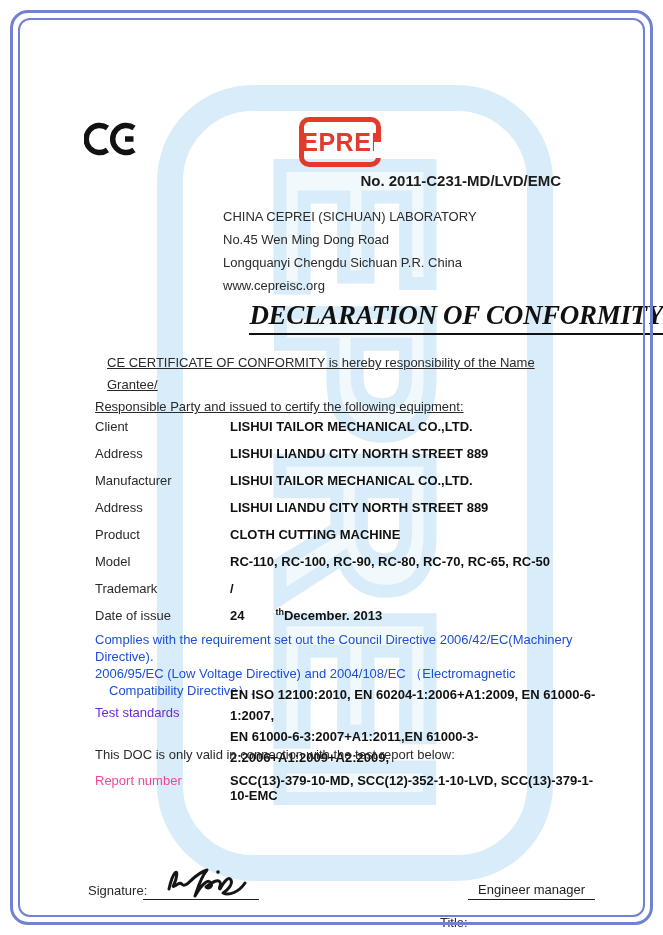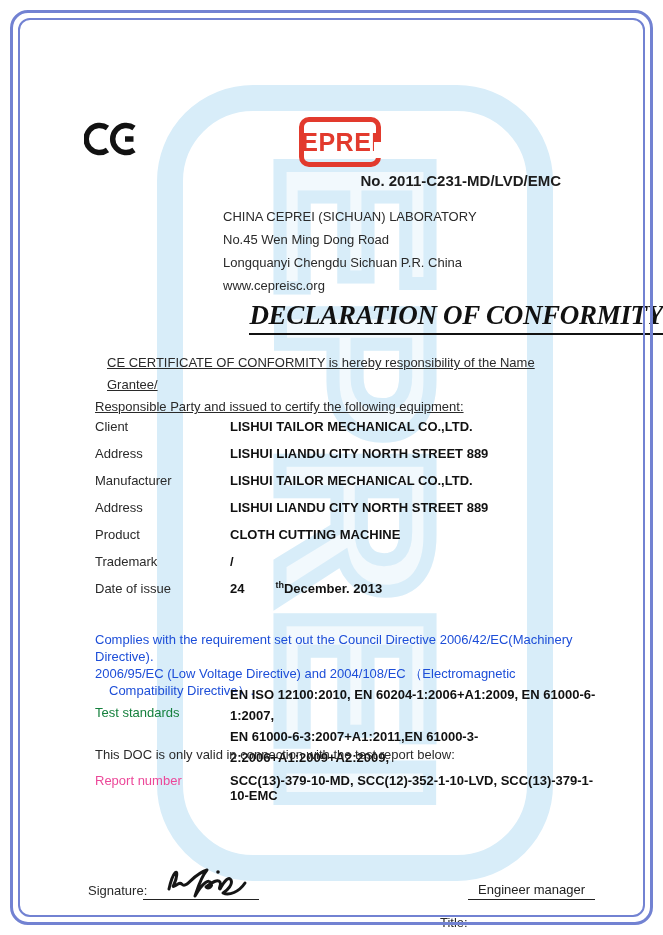--- a/index.html
+++ b/index.html
@@ -42,21 +42,21 @@
   .row{display:flex;margin-bottom:13px;line-height:14px;align-items:center;}
   .row .lbl{width:135px;flex:0 0 135px;color:#2a2a2a;}
   .row .val{font-weight:bold;color:#111;}
   sup.ord{font-size:9px;font-weight:bold;vertical-align:super;line-height:0;padding-left:31px;}
   
   .compliance{position:absolute;left:95px;top:631px;width:492px;font-size:13px;
     line-height:17px;color:#1d4ed8;}
   .compliance .l3{padding-left:14px;}
   
   .standards{position:absolute;left:95px;top:684px;right:55px;display:flex;font-size:13px;}
-  .standards .lbl{width:135px;flex:0 0 135px;padding-top:21px;color:#15803d;}
+  .standards .lbl{width:135px;flex:0 0 135px;padding-top:21px;color:#6d28d9;}
   .standards .lines{font-weight:bold;line-height:21px;color:#111;}
   .doc-note{position:absolute;left:95px;top:747px;font-size:13px;color:#2a2a2a;}
   .report{position:absolute;left:95px;top:773px;right:55px;display:flex;font-size:13px;}
   .report .lbl{width:135px;flex:0 0 135px;color:#ec4899;}
   .report .val{font-weight:bold;color:#111;}
   
   .sig-label{position:absolute;left:88px;top:883px;font-size:13px;color:#2a2a2a;}
   .sig-line{position:absolute;left:143px;top:899px;width:116px;border-bottom:1.5px solid #222;}
   .sig-svg{position:absolute;left:152px;top:855px;}
   .title-label{position:absolute;left:440px;top:883px;font-size:13px;color:#2a2a2a;margin-top:32px;}
@@ -121,20 +121,24 @@
       </div>
       <div class="row">
         <span class="lbl">Address</span>
         <span class="val">LISHUI LIANDU CITY NORTH STREET 889</span>
       </div>
       <div class="row">
         <span class="lbl">Product</span>
         <span class="val">CLOTH CUTTING MACHINE</span>
       </div>
       <div class="row">
+        <span class="lbl">Model</span>
+        <span class="val">RC-110, RC-100, RC-90, RC-80, RC-70, RC-65, RC-50</span>
+      </div>
+      <div class="row">
         <span class="lbl">Trademark</span>
         <span class="val">/</span>
       </div>
       <div class="row">
         <span class="lbl">Date of issue</span>
         <span class="val"><span>24</span><sup class="ord">th</sup><span>December. 2013</span></span>
       </div>
     </div>
 
     <div class="compliance">

